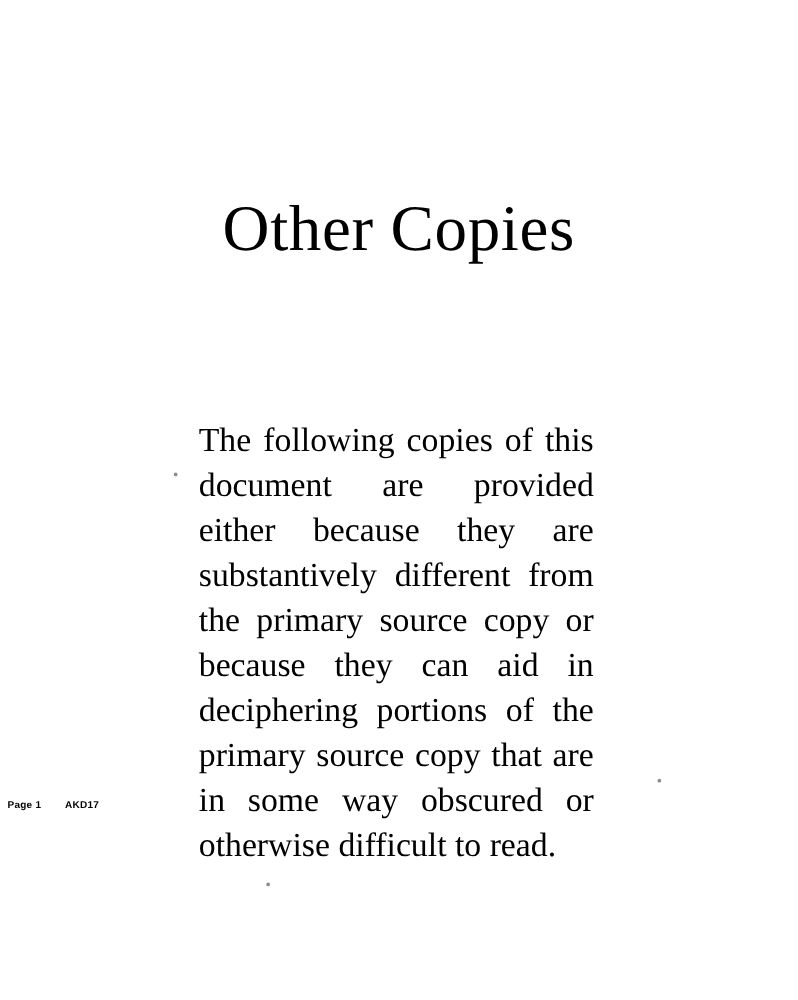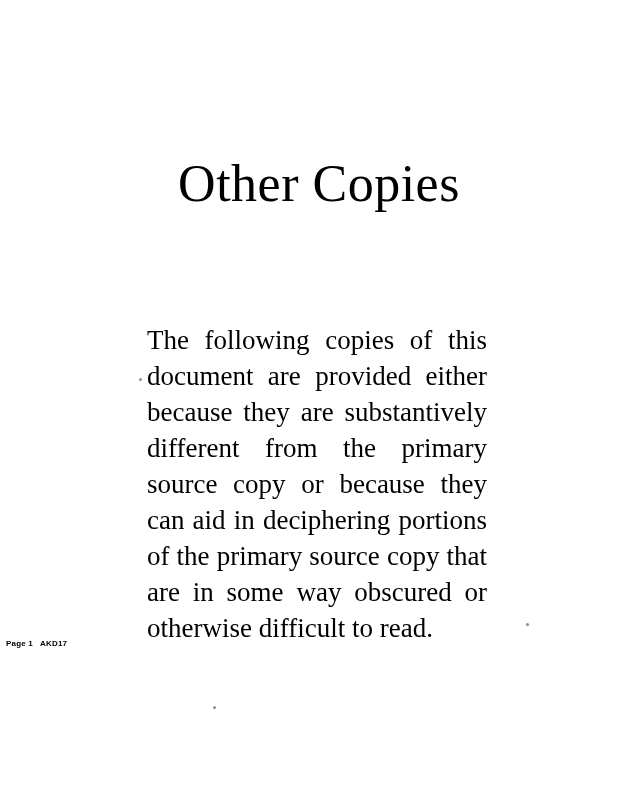--- a/index.html
+++ b/index.html
@@ -47,21 +47,21 @@
     width: 348px;
     font-family: "Liberation Serif", serif;
     font-size: 27px;
     line-height: 36px;
     text-align: justify;
     text-justify: inter-word;
     color: #000000;
   }
 
   .body-block p {
-    margin: 4px;
+    margin: 16px;
   }
 
   
   .speck {
     position: absolute;
     background: #8d8d8d;
     border-radius: 50%;
   }
   .speck-a { left: 139px; top: 378px; width: 3px; height: 3px; }
   .speck-b { left: 526px; top: 623px; width: 3px; height: 3px; }
@@ -72,21 +72,21 @@
     left: 6px;
     bottom: 8px;
     font-family: "Liberation Sans", sans-serif;
     font-size: 8px;
     font-weight: bold;
     color: #000000;
     letter-spacing: 0.2px;
     white-space: nowrap;
   }
   .page-footer .footer-id {
-    margin-left: 7px;
+    margin-left: 19px;
   }
 </style>
 </head>
 <body>
 
 <div class="page">
 
   <h1 class="doc-title">Other Copies</h1>
 
   <div class="body-block">

